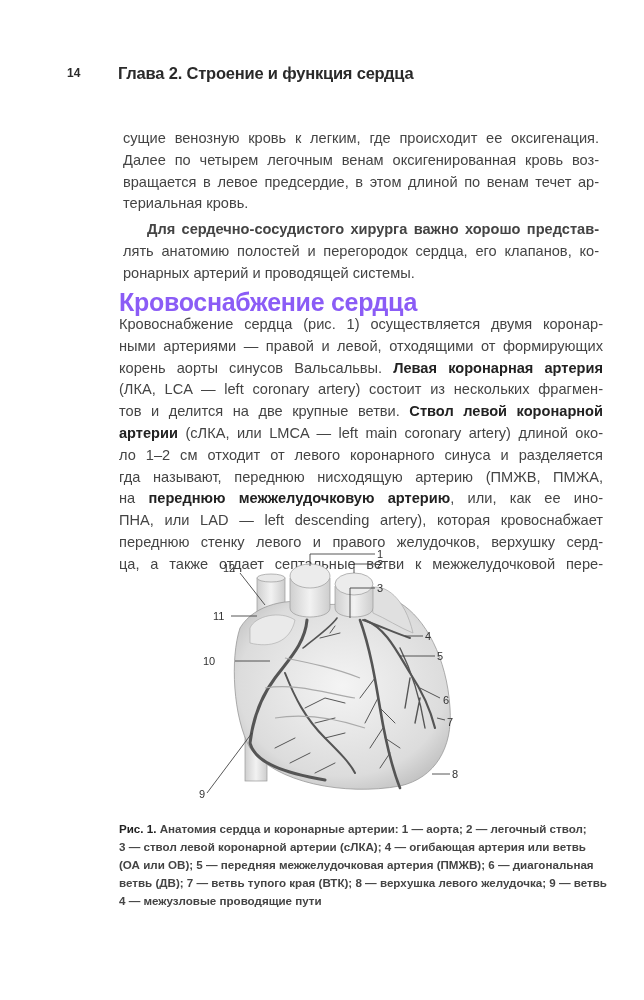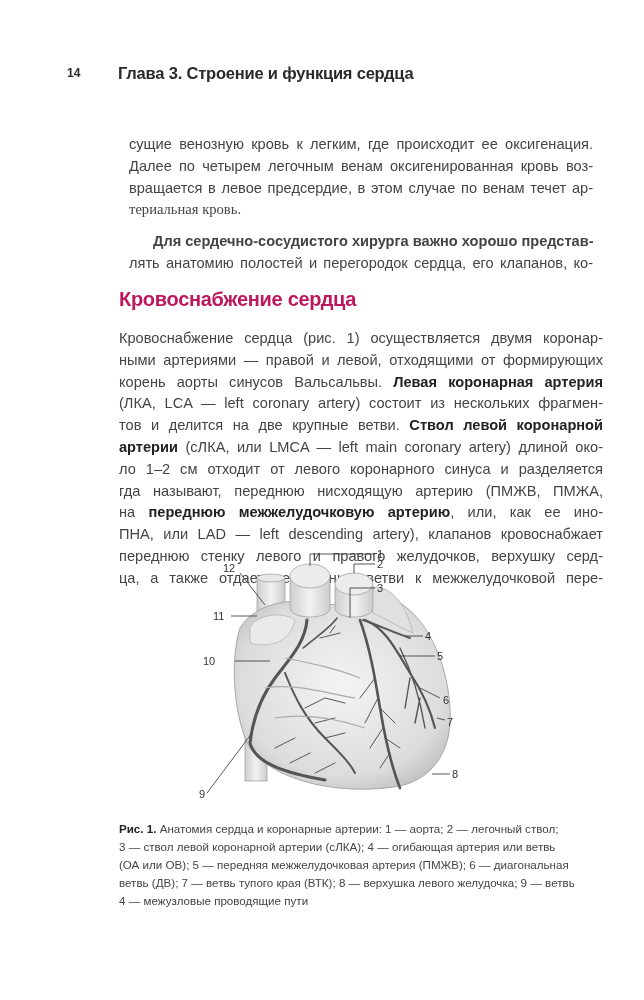--- a/index.html
+++ b/index.html
@@ -2,66 +2,67 @@
 <html><head>
 <meta charset="utf-8">
 <style>
   html, body { margin:0; padding:0; background:#ffffff; }
   body { width:644px; height:1000px; position:relative; overflow:hidden;
          font-family:"Liberation Sans", "DejaVu Sans", sans-serif; color:#333; }
   .running-head { position:absolute; top:64px; left:0; width:644px; height:22px; }
   .page-num { position:absolute; left:67px; top:2px; font-size:12px; font-weight:bold; color:#2a2a2a; }
   .chapter-title { position:absolute; left:118px; top:0px; font-size:16.5px; font-weight:bold; color:#2a2a2a; letter-spacing:-0.2px; }
   .text-block { position:absolute; left:119px; width:484px; font-size:14.6px; line-height:21.8px; color:#444; }
-  .text-block p { margin:10px; text-align:justify; text-align-last:left; }
+  .text-block p { margin:4px; text-align:justify; text-align-last:left; }
   .line { display:block; text-align:justify; text-align-last:justify; white-space:nowrap; }
-  .line.last { text-align-last:left;font-family:Liberation Serif, serif; }
+  .line.last { text-align-last:left; }
   .block1 { top:124px; }
-  .section-heading { position:absolute; left:119px; top:288px; font-size:20px; font-weight:bold; color:#be185d; letter-spacing:-0.3px; }
-  .block2 { top:328px; }
+  .section-heading { position:absolute; left:119px; top:288px; font-size:25px; font-weight:bold; color:#8b5cf6; letter-spacing:-0.3px; }
+  .block2 { top:314px; }
   b { color:#222; }
   .figure { position:absolute; left:195px; top:548px; width:275px; height:252px; }
   .caption { position:absolute; left:119px; top:820px; width:490px; font-size:11.6px; line-height:18px; color:#444; }
-  .caption .line { text-align:left; text-align-last:left; }
+  .caption .line { text-align:left; text-align-last:left;font-weight:bold; }
   .fig-label { font-size:11px; fill:#333; font-family:"Liberation Sans", sans-serif; }
 </style>
 </head>
 <body>
 
 <div class="running-head">
   <span class="page-num">14</span>
-  <span class="chapter-title">Глава 3. Строение и функция сердца</span>
+  <span class="chapter-title">Глава 2. Строение и функция сердца</span>
 </div>
 
 <div class="text-block block1">
   <p>
     <span class="line">сущие венозную кровь к легким, где происходит ее оксигенация.</span>
     <span class="line">Далее по четырем легочным венам оксигенированная кровь воз-</span>
-    <span class="line">вращается в левое предсердие, в этом случае по венам течет ар-</span>
+    <span class="line">вращается в левое предсердие, в этом длиной по венам течет ар-</span>
     <span class="line last">териальная кровь.</span>
   </p>
   <p>
     <span class="line" style="padding-left:24px;font-weight:bold;">Для сердечно-сосудистого хирурга важно хорошо представ-</span>
     <span class="line">лять анатомию полостей и перегородок сердца, его клапанов, ко-</span>
+    <span class="line last">ронарных артерий и проводящей системы.</span>
   </p>
 </div>
 
 <div class="section-heading">Кровоснабжение сердца</div>
 
 <div class="text-block block2" id="section-lines">
     <span class="line"><span>Кровоснабжение сердца (рис. 1) осуществляется двумя коронар-</span></span>
     <span class="line"><span>ными артериями — правой и левой, отходящими от формирующих</span></span>
     <span class="line"><span>корень аорты синусов Вальсальвы. </span><b>Левая коронарная артерия</b></span>
     <span class="line"><span>(ЛКА, LCA — left coronary artery) состоит из нескольких фрагмен-</span></span>
     <span class="line"><span>тов и делится на две крупные ветви. </span><b>Ствол левой коронарной</b></span>
     <span class="line"><b>артерии</b><span> (сЛКА, или LMCA — left main coronary artery) длиной око-</span></span>
     <span class="line"><span>ло 1–2 см отходит от левого коронарного синуса и разделяется</span></span>
     <span class="line"><span>гда называют, переднюю нисходящую артерию (ПМЖВ, ПМЖА,</span></span>
     <span class="line"><span>на </span><b>переднюю межжелудочковую артерию</b><span>, или, как ее ино-</span></span>
-    <span class="line"><span>ПНА, или LAD — left descending artery), клапанов кровоснабжает</span></span>
+    <span class="line"><span>ПНА, или LAD — left descending artery), которая кровоснабжает</span></span>
     <span class="line"><span>переднюю стенку левого и правого желудочков, верхушку серд-</span></span>
     <span class="line"><span>ца, а также отдает септальные ветви к межжелудочковой пере-</span></span>
   </div>
 
 <div class="figure">
   <svg width="275" height="252" viewBox="0 0 275 252">
     <defs>
       <radialGradient id="hg" cx="50%" cy="45%" r="60%">
         <stop offset="0%" stop-color="#f4f4f4"></stop>
         <stop offset="80%" stop-color="#dcdcdc"></stop>

